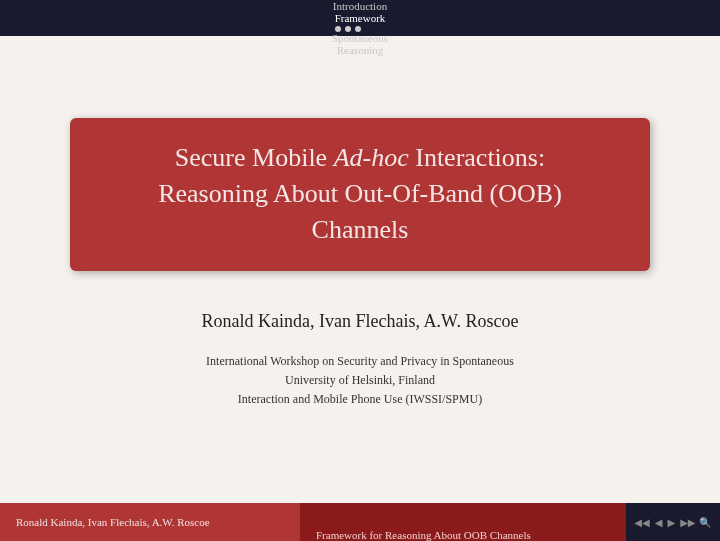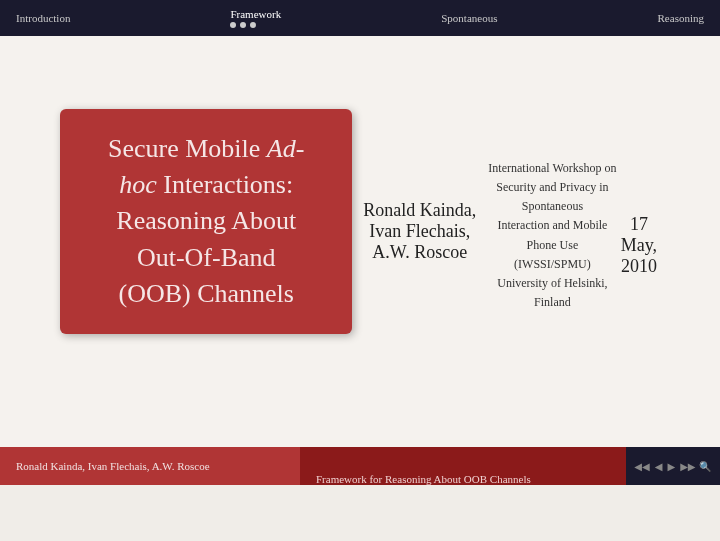--- a/index.html
+++ b/index.html
@@ -15,20 +15,21 @@
 
     
     .top-nav {
       width: 100%;
       height: 36px;
       background: #1a1a2e;
       display: flex;
       align-items: center;
       justify-content: space-between;
       padding: 0 16px;
+      flex-direction: column;
     }
 
     .nav-item {
       color: #c8c8c8;
       font-size: 11px;
       font-family: 'Latin Modern', Georgia, serif;
     }
 
     .nav-item.active {
       color: #ffffff;
@@ -53,24 +54,24 @@
       background: #888;
     }
 
     .nav-dot.filled {
       background: #ccc;
     }
 
     
     .slide-content {
       width: 100%;
-      height: 411px;
+      height: 467px;
       background: #f5f2ee;
       display: flex;
-      flex-direction: row;
+      flex-direction: column;
       align-items: center;
       justify-content: center;
       padding: 20px 60px;
     }
 
     
     .title-box {
       background: #b03535;
       border-radius: 6px;
       padding: 22px 40px;
@@ -208,25 +209,24 @@
     <h1>
       <span>Secure Mobile </span><em>Ad-hoc</em><span> Interactions:</span><br>
       <span>Reasoning About Out-Of-Band (OOB) Channels</span>
     </h1>
   </div>
 
   <div class="authors">Ronald Kainda, Ivan Flechais, A.W. Roscoe</div>
 
   <div class="workshop-info">
     <div>International Workshop on Security and Privacy in Spontaneous</div>
+    <div>University of Helsinki, Finland</div>
     <div>Interaction and Mobile Phone Use (IWSSI/SPMU)</div>
-    <div>University of Helsinki, Finland</div>
-  </div>
-
-  <div class="date">17 May, 2010</div>
+  </div>
+
 
 </div>
 
 <div class="bottom-bar">
   <div class="bottom-left">
     <span>Ronald Kainda, Ivan Flechais, A.W. Roscoe</span>
   </div>
   <div class="bottom-center">
     <span>Framework for Reasoning About OOB Channels</span>
   </div>

